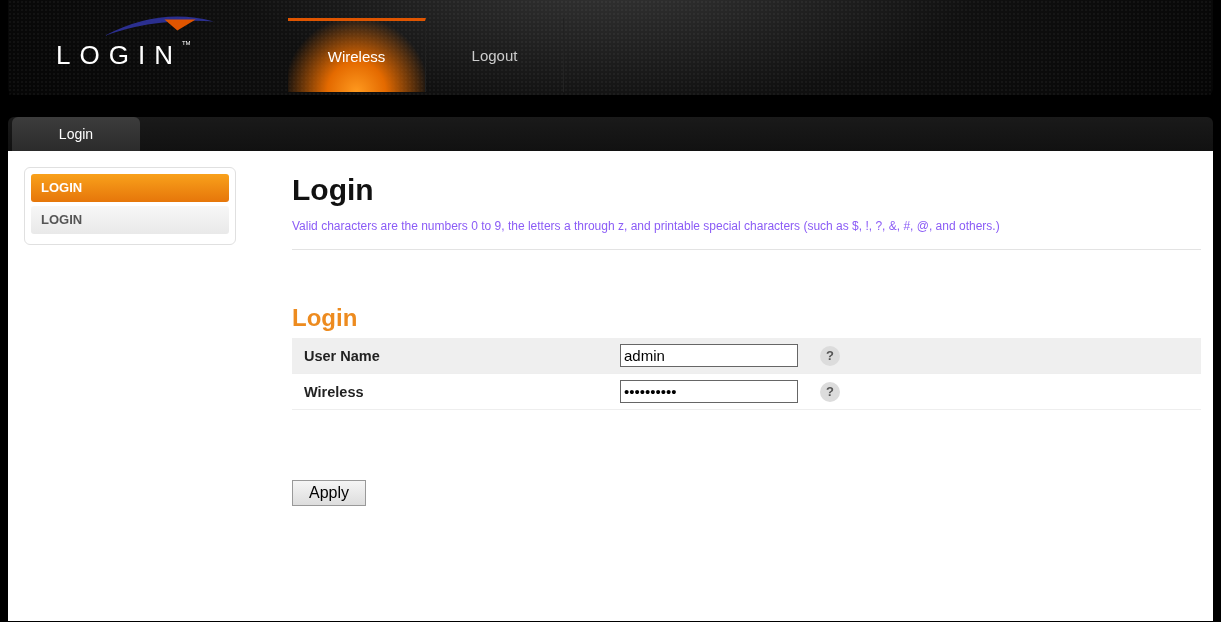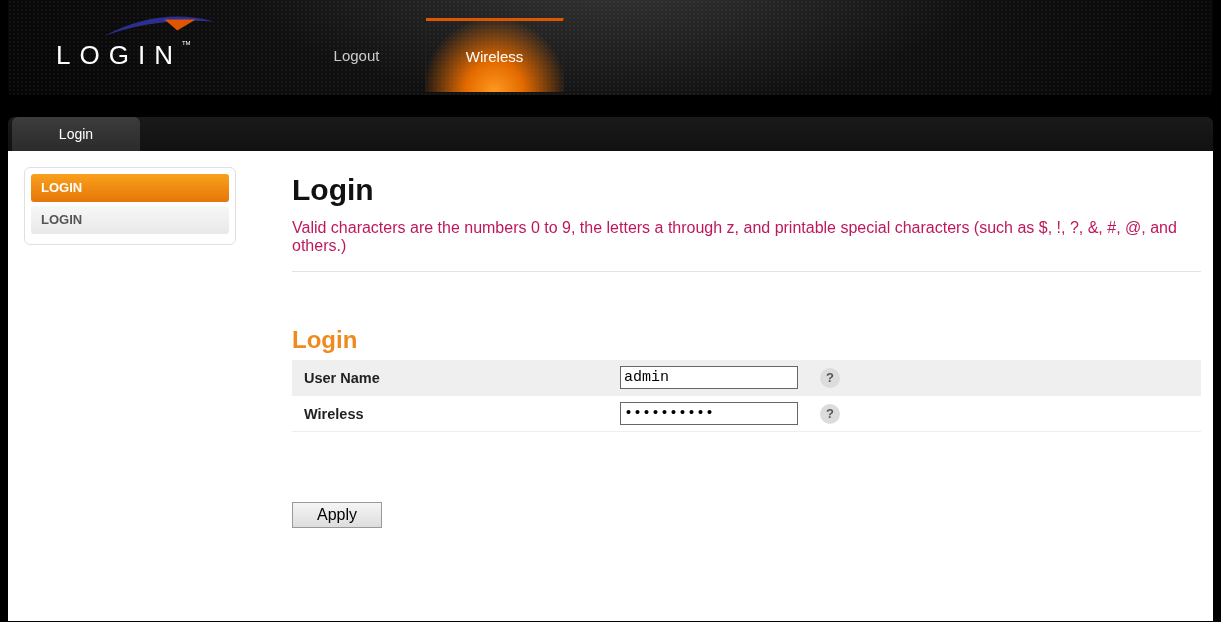--- a/index.html
+++ b/index.html
@@ -149,22 +149,22 @@
     flex: 1;
     padding: 22px 12px 0 48px;
   }
   h1.page-title {
     margin: 0 0 12px 0;
     font-size: 30px;
     font-weight: bold;
     color: #111;
   }
   .page-desc {
-    font-size: 16px;
-    color: #be185d;
+    font-size: 12px;
+    color: #8b5cf6;
     margin: 12px 0 16px 0;
   }
   .hr { border: none; border-top: 1px solid #e3e3e3; margin: 0; }
 
   h2.section-title {
     font-size: 24px;
     font-weight: bold;
     color: #ed8b1f;
     margin: 54px 0 6px 0;
   }
@@ -180,40 +180,40 @@
   .form-table td.label-cell { width: 320px; color: #222; padding-left:12px;font-weight:bold;}
   .form-table td.input-cell { width: 200px; }
   .form-table td.help-cell  { }
 
   .text-input {
     width: 178px;
     height: 23px;
     font-size: 15px;
     padding: 0 3px;
     border: 1px solid #666;
-    font-family: Liberation Mono, monospace;
+    font-family: Liberation Sans, sans-serif;
   }
 
   .help-btn {
     display: inline-flex;
     width: 20px; height: 20px;
     border-radius: 50%;
     background: #dcdcdc;
     color: #555;
     align-items: center;
     justify-content: center;
     font-weight: bold;
     font-size: 13px;
     cursor: pointer;
   }
 
   .apply-btn {
     margin-top: 70px;
     font-size: 16px;
-    padding: 3px 24px;
+    padding: 3px 16px;
     background: linear-gradient(#f5f5f5, #ddd);
     border: 1px solid #999;
     cursor: pointer;
     text-align: right;
   }
 </style>
 </head>
 <body>
 
 <div class="top-header">
@@ -221,25 +221,25 @@
     <svg class="logo-swoosh" viewBox="0 0 120 30">
       <path d="M0 26 Q60 -6 120 10 Q55 6 0 26 Z" fill="#2b2f8f"></path>
       <path d="M66 8 L100 8 L80 20 Z" fill="#e05500"></path>
     </svg>
     <div class="logo-text">
       <span>LOGIN</span><span class="logo-tm">TM</span>
     </div>
   </div>
 
   <div class="nav-tabs">
+    <div class="nav-tab active">
+      <span>Wireless</span>
+    </div>
     <div class="nav-tab inactive">
       <span>Logout</span>
-    </div>
-    <div class="nav-tab active">
-      <span>Wireless</span>
     </div>
   </div>
 </div>
 
 <div class="sub-nav">
   <div class="sub-nav-tab">
     <span>Login</span>
   </div>
 </div>
 

